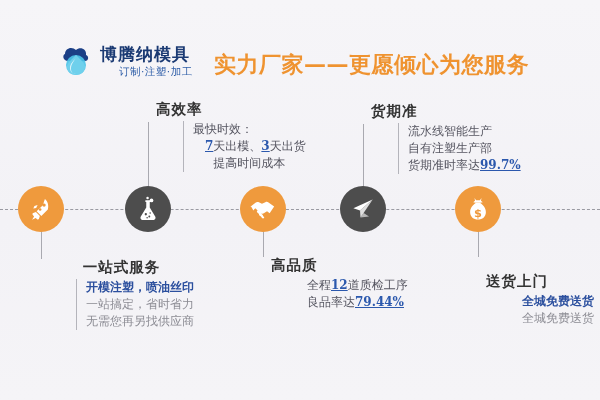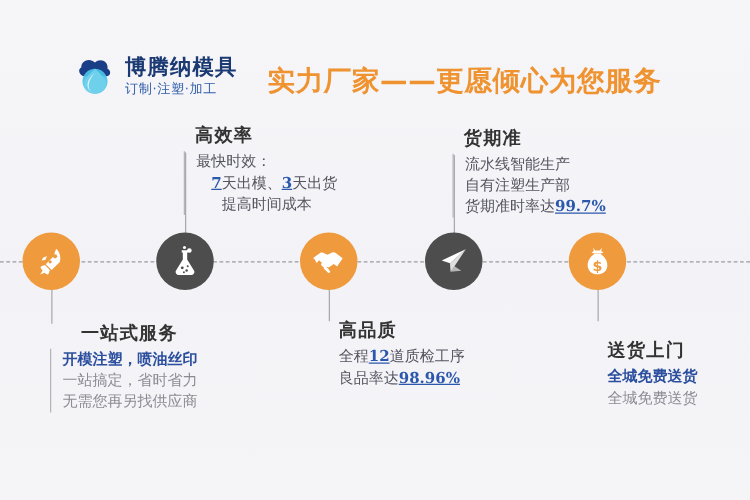--- a/index.html
+++ b/index.html
@@ -46,20 +46,21 @@
     letter-spacing: 1px;
     line-height: 19px;
     white-space: nowrap;
   }
   .logo-sub {
     font-size: 10.5px;
     color: #2f5ea8;
     letter-spacing: 0.5px;
     line-height: 14px;
     white-space: nowrap;
+    margin-left: 19px;
   }
   .headline {
     position: absolute;
     left: 214px;
     top: 50px;
     font-size: 22px;
     font-weight: bold;
     color: #ef9330;
     letter-spacing: 0.5px;
     white-space: nowrap;
@@ -105,20 +106,21 @@
     font-weight: bold;
     color: #333333;
     letter-spacing: 1px;
     line-height: 19px;
     white-space: nowrap;
     margin-bottom: 2px;
   }
   .card-body {
     border-left: 1px solid #b4b4bb;
     padding-left: 9px;
+    margin-left: 36px;
   }
   .card-body.noline {
     border-left: none;
     padding-left: 9px;
   }
   .line {
     font-size: 12px;
     line-height: 17px;
     color: #8b8b93;
     white-space: nowrap;
@@ -229,21 +231,21 @@
       <div class="line dark">最快时效：</div>
       <div class="line dark indent"><span class="num">7</span><span>天出模、</span><span class="num">3</span><span>天出货</span></div>
       <div class="line dark center">提高时间成本</div>
     </div>
   </div>
 
   <div class="card" style="left:262px; top:256px;">
     <div class="card-title" style="padding-left:9px;">高品质</div>
     <div class="card-body noline">
       <div class="line dark"><span>全程</span><span class="num">12</span><span>道质检工序</span></div>
-      <div class="line dark"><span>良品率达</span><span class="num">98.96%</span></div>
+      <div class="line dark"><span>良品率达</span><span class="num">79.44%</span></div>
     </div>
   </div>
 
   <div class="card" style="left:362px; top:102px;">
     <div class="card-title" style="padding-left:9px;">货期准</div>
     <div class="card-body">
       <div class="line dark">流水线智能生产</div>
       <div class="line dark">自有注塑生产部</div>
       <div class="line dark"><span>货期准时率达</span><span class="num">99.7%</span></div>
     </div>

